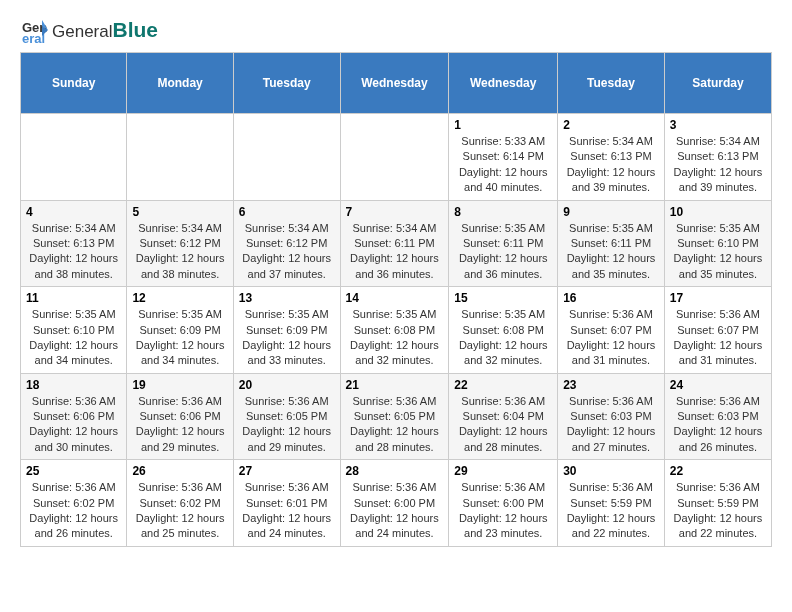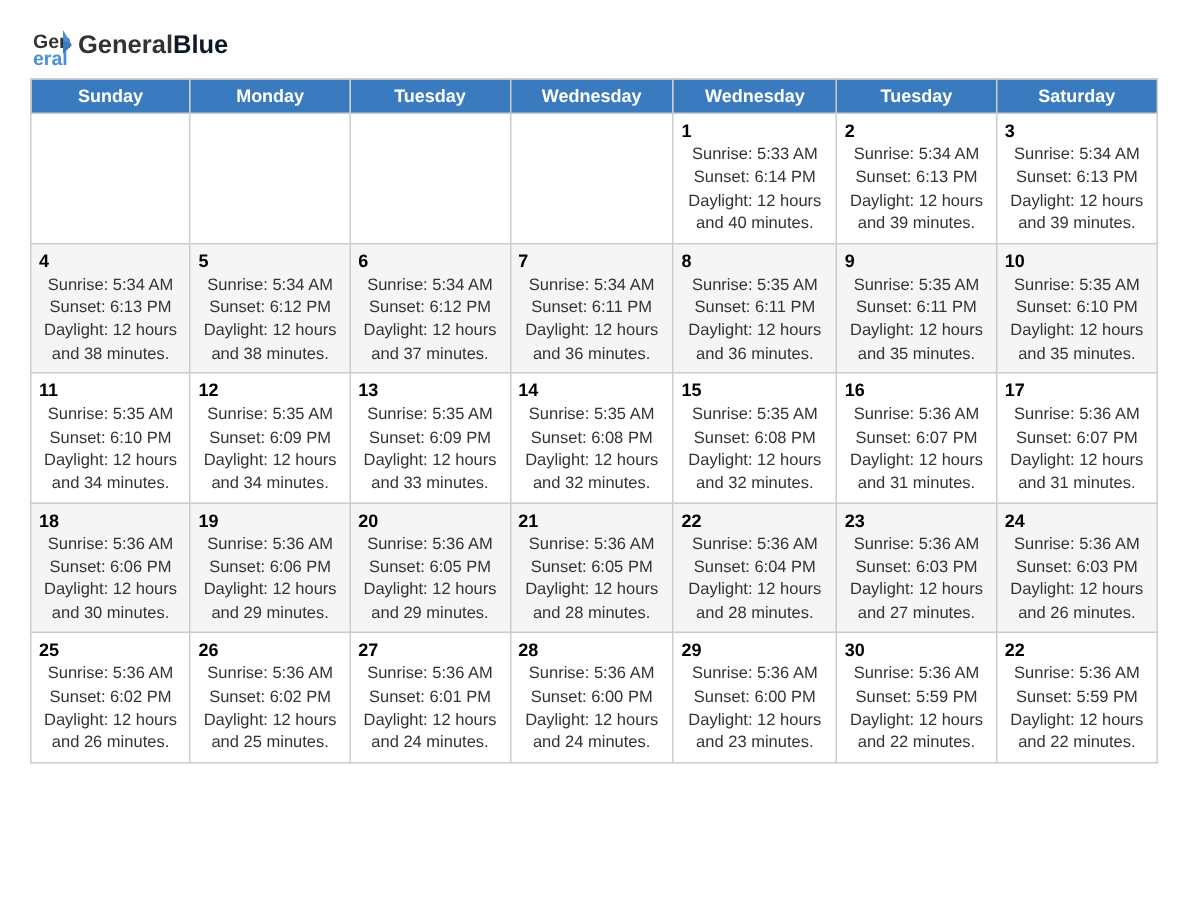--- a/index.html
+++ b/index.html
@@ -42,21 +42,21 @@
     .calendar-table {
       width: 100%;
       border-collapse: collapse;
       margin-top: 8px;
       font-size: 11px;
     }
     .calendar-table thead tr th {
       background-color: #3a7abf;
       color: #fff;
       text-align: center;
-      padding: 4px 4px;
+      padding: 23px 4px;
       font-size: 12px;
       font-weight: bold;
       border: 1px solid #ccc;
     }
     .calendar-table tbody tr td {
       vertical-align: top;
       border: 1px solid #ccc;
       padding: 4px 5px;
       min-height: 80px;
       height: 80px;
@@ -88,21 +88,21 @@
 <div class="header-top">
   <div class="logo">
     <svg class="logo-icon" viewBox="0 0 28 28" xmlns="http://www.w3.org/2000/svg">
       <text x="2" y="16" font-size="13" font-weight="bold" fill="#333">Gen</text>
       <text x="2" y="27" font-size="13" font-weight="bold" fill="#4a90d9">eral</text>
       <polygon points="22,4 28,14 22,10" fill="#4a90d9"></polygon>
       <polygon points="22,10 28,14 22,20" fill="#3a7abf"></polygon>
     </svg>
     <div>
       <div>
-        <span style="font-size:17px;font-weight:bold;color:#333;">General</span><span style="font-size:17px;font-weight:bold;color:#0f172a;">Blue</span>
+        <span style="font-size:17px;font-weight:normal;color:#333;">General</span><span style="font-size:21px;font-weight:bold;color:#0f766e;">Blue</span>
       </div>
     </div>
   </div>
   <div class="title-block">
     <div class="main-title"></div>
     <div class="subtitle"></div>
   </div>
 </div>
 
 <table class="calendar-table">

